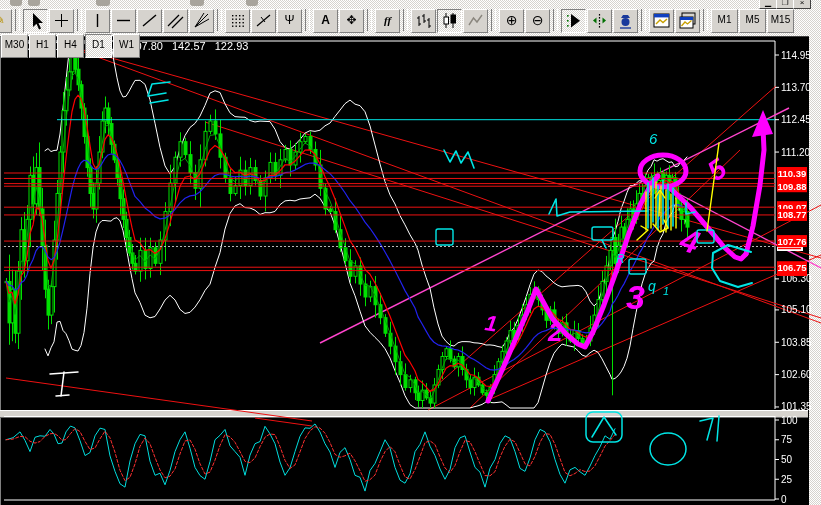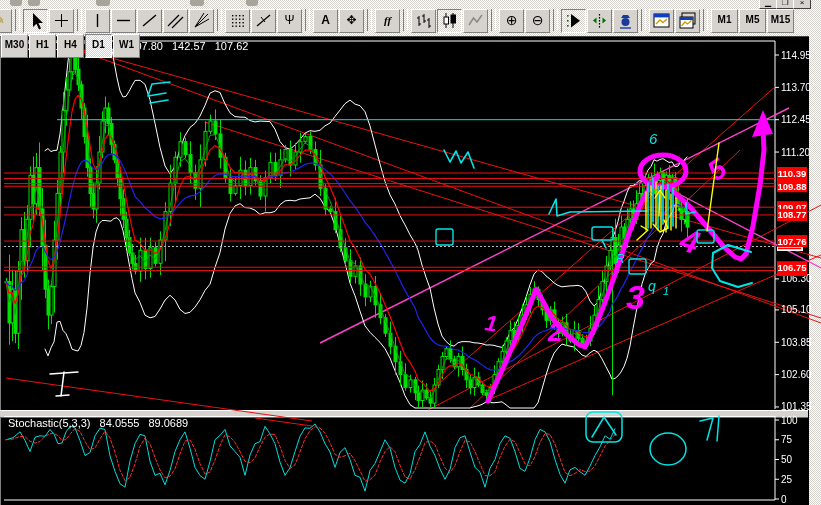--- a/index.html
+++ b/index.html
@@ -15,21 +15,21 @@
   .toolbar{position:absolute;left:0;top:8px;width:821px;height:27px;z-index:30;}
   .tbtn{position:relative;display:inline-block;vertical-align:top;width:23px;height:22px;margin:1px 0 0 1px;
     background:#d6d3ce;border:1px solid;border-color:#ffffff #808080 #808080 #ffffff;
     text-align:center;color:#000;font-size:13px;line-height:20px;cursor:default;}
   .tbtn.pressed{border-color:#808080 #ffffff #ffffff #808080;
     background:conic-gradient(#ffffff 25%,#d6d3ce 0 50%,#ffffff 0 75%,#d6d3ce 0) 0 0/2px 2px;}
   .tbtn.disabled{color:#9a968e;}
   .tbtn svg{display:block;margin:1px auto 0;}
   .tsep{display:inline-block;vertical-align:top;width:3px;height:22px;margin:1px 2px 0 3px;
     border-left:1px solid #808080;border-right:1px solid #ffffff;}
-  .tf{width:25px;font-size:10px;font-weight:bold;line-height:20px;}
+  .tf{width:25px;font-size:10px;font-weight:normal;line-height:20px;}
   
   .chartwin{position:absolute;left:0;top:36px;width:808px;height:469px;background:#000;
     border-top:1px solid #404040;border-left:1px solid #808080;z-index:1;}
   .separator{position:absolute;left:0;top:410px;width:808px;height:6px;background:#d6d3ce;
     border-top:1px solid #ffffff;border-bottom:1px solid #6a6a6a;z-index:2;}
   #chartsvg{position:absolute;left:0;top:0;z-index:3;pointer-events:none;}
   .chart-title{position:absolute;left:8px;top:40px;z-index:4;color:#fff;font-size:11px;
     font-family:"Liberation Sans",sans-serif;letter-spacing:0;}
   .stoch-title{position:absolute;left:8px;top:417px;z-index:4;color:#fff;font-size:11px;}
   .chart-title span,.stoch-title span{margin-right:6px;}
@@ -636,21 +636,16 @@
         <polyline points="700,421 713,418 707,440" fill="none" stroke="#00e5e5" stroke-width="1.5" stroke-linecap="round" stroke-linejoin="round"></polyline>
         <polyline points="719,416 717,441" fill="none" stroke="#00e5e5" stroke-width="1.5" stroke-linecap="round" stroke-linejoin="round"></polyline>
       </g>
     </svg>
 
   <div class="chart-title">
     <span>USDJPY,Daily</span>
     <span>107.12</span>
     <span>107.80</span>
     <span>142.57</span>
-    <span>107.62</span>
+    <span>122.93</span>
   </div>
 
-  <div class="stoch-title">
-    <span>Stochastic(5,3,3)</span>
-    <span>84.0555</span>
-    <span>89.0689</span>
-  </div>
 </div>
 
 </body></html>

